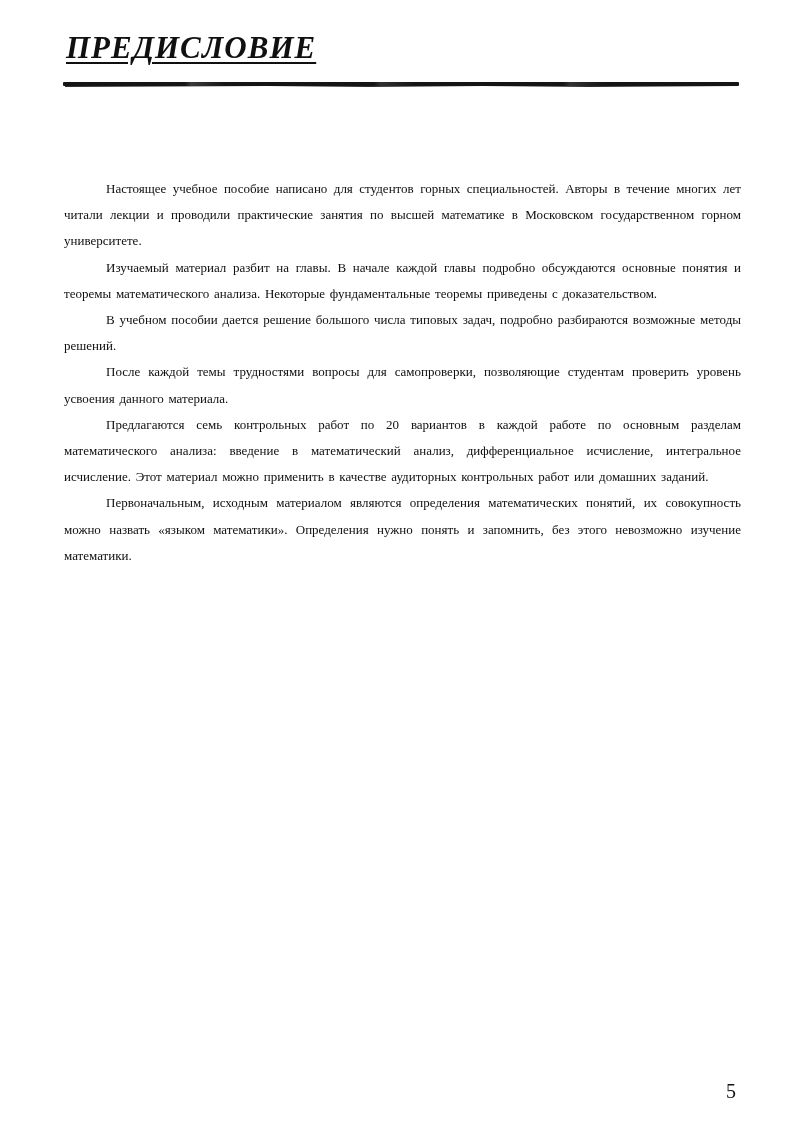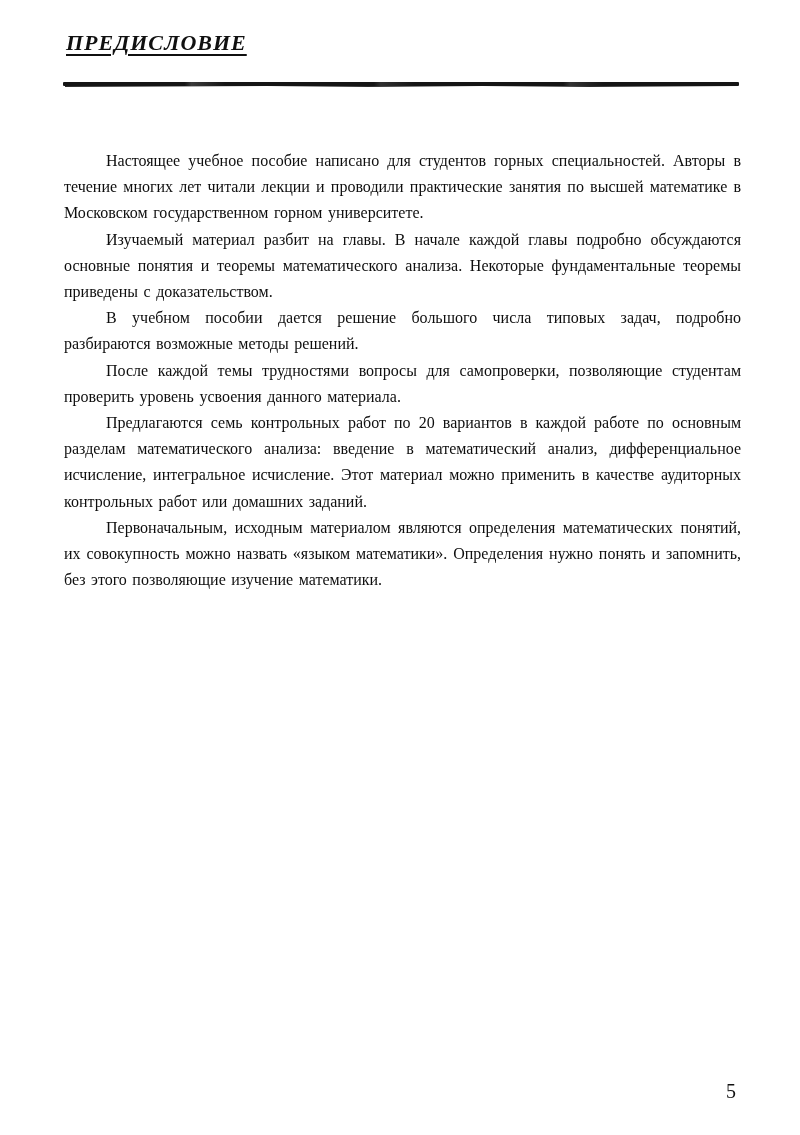--- a/index.html
+++ b/index.html
@@ -12,21 +12,21 @@
     background: #ffffff;
     overflow: hidden;
     font-family: "Liberation Serif", serif;
     color: #0e0e0e;
   }
   .title {
     position: absolute;
     left: 66px;
     top: 30px;
     margin: 0;
-    font-size: 22px;
+    font-size: 31px;
     font-weight: bold;
     font-style: italic;
     letter-spacing: 1px;
     color: #101010;
     text-decoration: underline;
     text-underline-offset: 4px;
     text-decoration-thickness: 2px;
   }
   .rule {
     position: absolute;
@@ -51,23 +51,23 @@
     right: 1px;
     top: 4px;
     height: 1px;
     background: linear-gradient(90deg,
       #2a2a2a 0%, transparent 30%, #2a2a2a 45%,
       transparent 62%, #2a2a2a 78%, transparent 100%);
   }
   .body-text {
     position: absolute;
     left: 64px;
-    top: 148px;
+    top: 176px;
     width: 677px;
-    font-size: 16px;
+    font-size: 13px;
     line-height: 26.2px;
     text-align: justify;
     word-spacing: 1.5px;
   }
   .body-text p {
     margin: 0;
     text-indent: 42px;
   }
   .page-number {
     position: absolute;
@@ -85,18 +85,18 @@
   <h1 class="title">ПРЕДИСЛОВИЕ</h1>
 
   <div class="rule"></div>
 
   <div class="body-text">
     <p>Настоящее учебное пособие написано для студентов горных специальностей. Авторы в течение многих лет читали лекции и проводили практические занятия по высшей математике в Московском государственном горном университете.</p>
     <p>Изучаемый материал разбит на главы. В начале каждой главы подробно обсуждаются основные понятия и теоремы математического анализа. Некоторые фундаментальные теоремы приведены с доказательством.</p>
     <p>В учебном пособии дается решение большого числа типовых задач, подробно разбираются возможные методы решений.</p>
     <p>После каждой темы трудностями вопросы для самопроверки, позволяющие студентам проверить уровень усвоения данного материала.</p>
     <p>Предлагаются семь  контрольных работ по 20 вариантов в каждой работе по основным разделам математического анализа: введение в математический анализ, дифференциальное исчисление, интегральное исчисление. Этот материал можно применить в качестве аудиторных контрольных работ или домашних заданий.</p>
-    <p>Первоначальным, исходным материалом являются определения математических понятий, их совокупность можно назвать «языком математики». Определения нужно понять и запомнить, без этого позволяющие изучение математики.</p>
+    <p>Первоначальным, исходным материалом являются определения математических понятий, их совокупность можно назвать «языком математики». Определения нужно понять и запомнить, без этого невозможно изучение математики.</p>
   </div>
 
   <div class="page-number">5</div>
 
 </div>
 
 </body></html>

